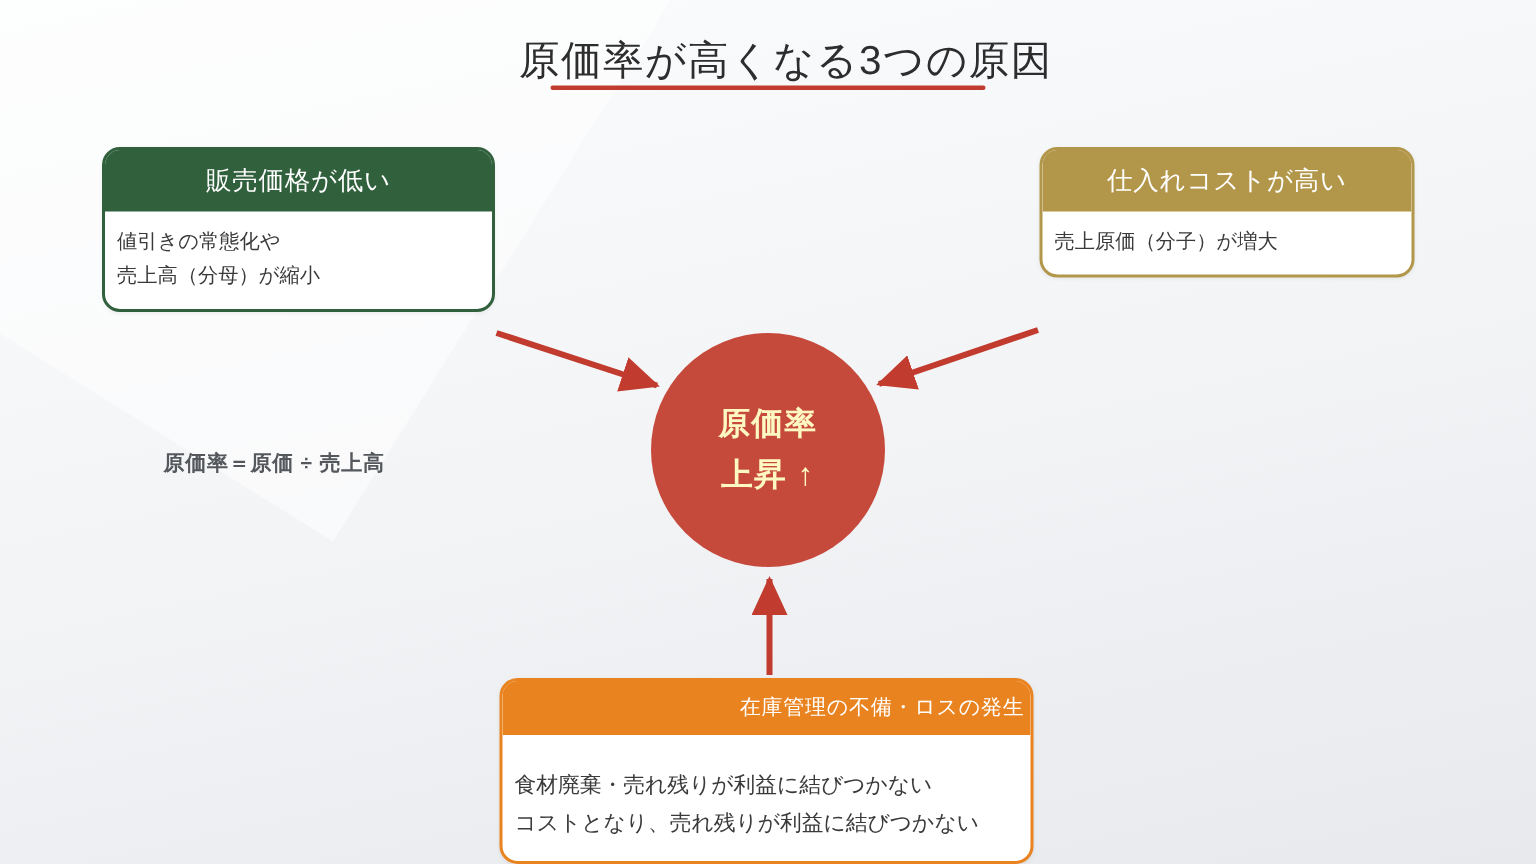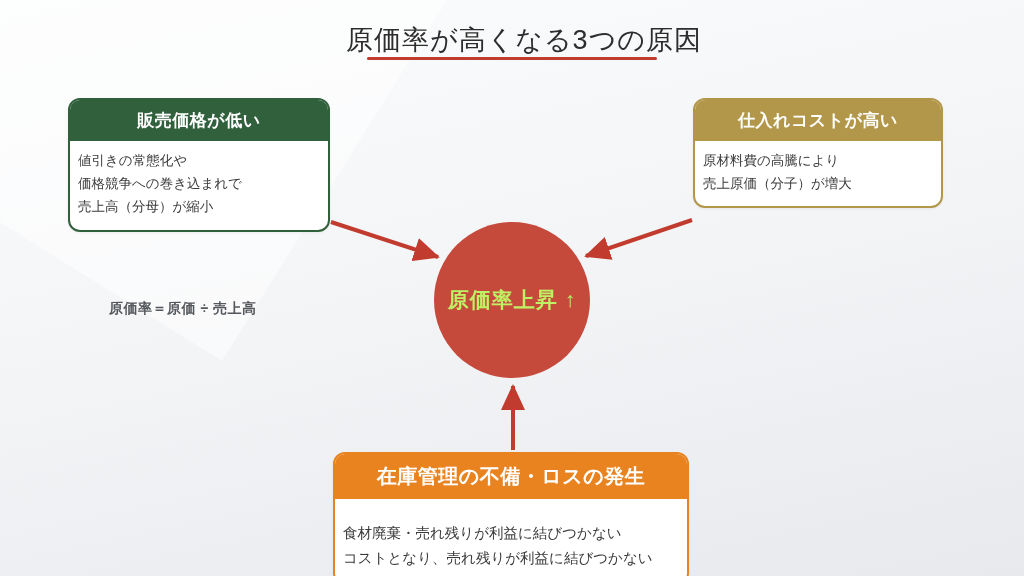--- a/index.html
+++ b/index.html
@@ -36,42 +36,42 @@
     position:absolute;top:57px;left:367px;width:290px;height:3px;
     background:var(--accent-red);border-radius:2px;
   }
   .cause-box{
     position:absolute;
     border:2px solid;border-radius:12px;
     background:#ffffff;overflow:hidden;
     box-shadow:0 1px 3px rgba(0,0,0,0.06);
   }
   .cause-box .hdr{
-    color:#ffffff;font-weight:700;font-size:17px;
+    color:#ffffff;font-weight:400;font-size:17px;
     text-align:center;padding:9px 4px;letter-spacing:0.5px;
   }
   .cause-box .bdy{
     text-align:left;color:var(--body-text);
     padding:8px 8px 11px;
   }
   .cause-box .bdy div{line-height:1.72;}
   .box-left{left:68px;top:98px;width:262px;border-color:var(--green);}
   .box-left .hdr{background:var(--green);}
   .box-left .bdy{font-size:13.5px;}
   .box-right{left:693px;top:98px;width:250px;border-color:var(--gold);}
   .box-right .hdr{background:var(--gold);}
   .box-right .bdy{font-size:13.5px;}
   .box-bottom{left:333px;top:452px;width:356px;border-color:var(--orange);}
-  .box-bottom .hdr{background:var(--orange);font-size:20px;}
+  .box-bottom .hdr{background:var(--orange);font-size:14px;text-align:right;}
   .box-bottom .bdy{font-size:14.5px;padding:22px 8px 12px;}
   .center-circle{
     position:absolute;left:434px;top:222px;width:156px;height:156px;
     border-radius:50%;background:var(--circle-red);
-    display:flex;flex-direction:row;align-items:center;justify-content:center;
-    color:#bef264;font-weight:700;font-size:21px;line-height:1.6;
+    display:flex;flex-direction:column;align-items:center;justify-content:center;
+    color:#fef9c3;font-weight:700;font-size:21px;line-height:1.6;
     letter-spacing:1px;text-align:center;
   }
   .formula{
     position:absolute;left:109px;top:300px;
     font-size:14px;font-weight:700;color:var(--formula-text);
     letter-spacing:0.5px;
   }
   svg.arrows{position:absolute;left:0;top:0;pointer-events:none;}
 </style>
 </head>
@@ -79,29 +79,27 @@
 
 <div class="bg-stripe"></div>
 
 <h1 class="title">原価率が高くなる3つの原因</h1>
 <div class="title-underline"></div>
 
 <div class="cause-box box-left">
   <div class="hdr">販売価格が低い</div>
   <div class="bdy">
     <div>値引きの常態化や</div>
-    <div>価格競争への巻き込まれで</div>
     <div>売上高（分母）が縮小</div>
   </div>
 </div>
 
 <div class="cause-box box-right">
   <div class="hdr">仕入れコストが高い</div>
   <div class="bdy">
-    <div>原材料費の高騰により</div>
     <div>売上原価（分子）が増大</div>
   </div>
 </div>
 
 <div class="cause-box box-bottom">
   <div class="hdr">在庫管理の不備・ロスの発生</div>
   <div class="bdy">
     <div>食材廃棄・売れ残りが利益に結びつかない</div>
     <div>コストとなり、売れ残りが利益に結びつかない</div>
   </div>

